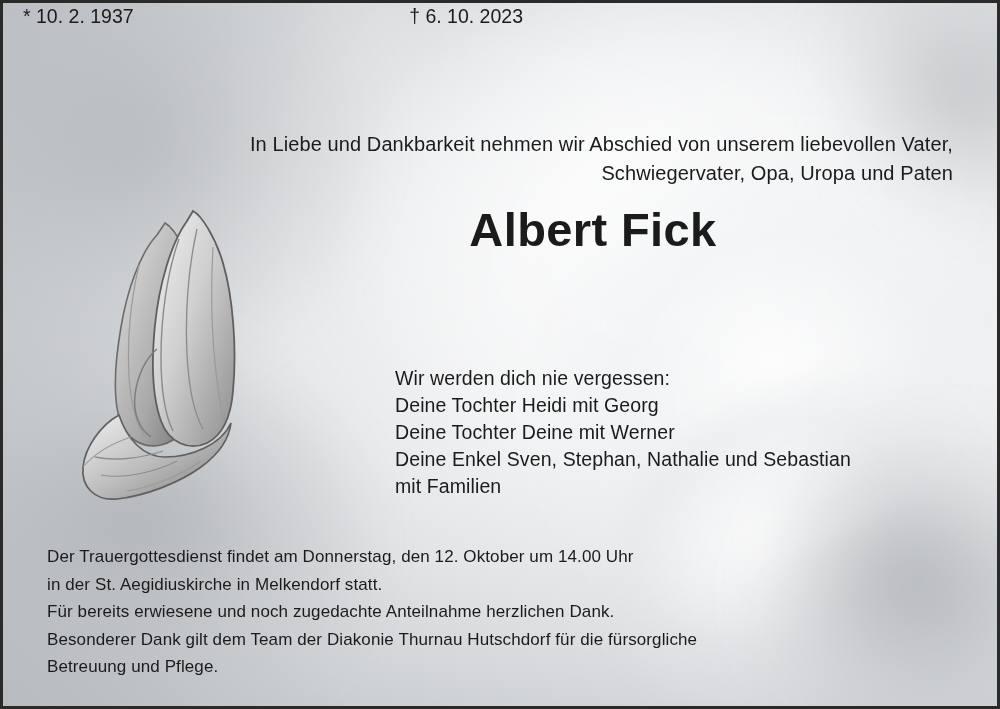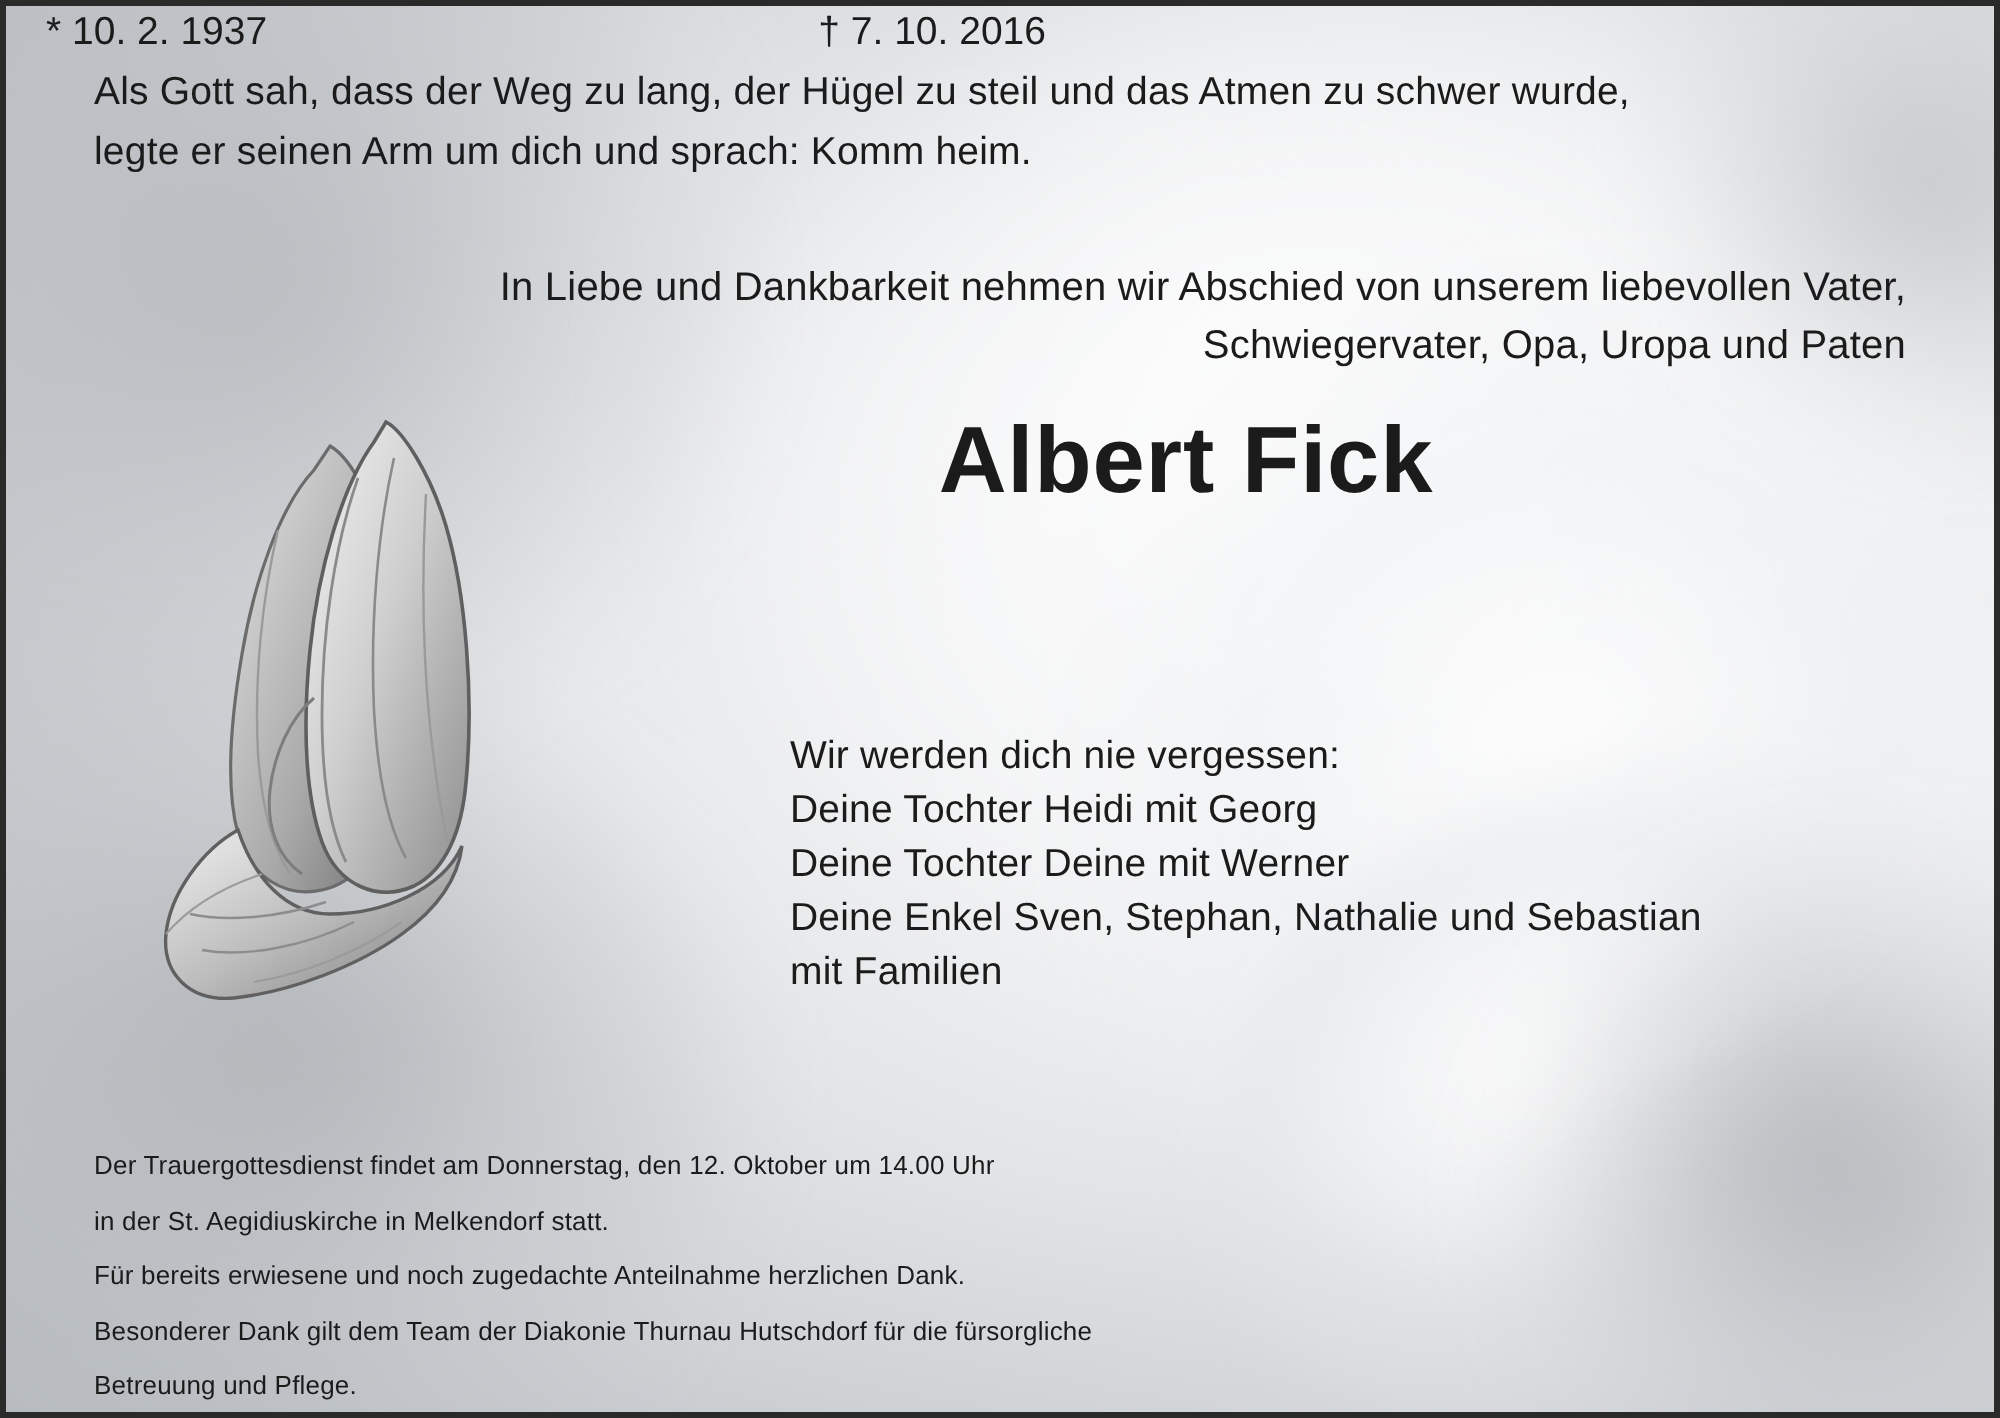--- a/index.html
+++ b/index.html
@@ -152,23 +152,23 @@
   #dates span { white-space: pre; margin-left: 20px; }
   #family {
     left: 392px;
     top: 362px;
     width: 560px;
     font-size: 19.5px;
     line-height: 27px;
   }
   #service {
     left: 44px;
-    top: 566px;
+    top: 540px;
     width: 900px;
-    font-size: 13px;
+    font-size: 17px;
     line-height: 27.5px;
   }
   
   #hands {
     position: absolute;
     left: 58px;
     top: 196px;
     width: 215px;
     height: 310px;
     z-index: 3;
@@ -232,28 +232,26 @@
       <path d="M58 216 C40 226 24 248 22 268 C20 288 34 302 56 300 C84 297 118 284 140 268
                C158 255 168 240 170 224 C160 246 130 258 104 258 C82 258 66 240 58 216 Z" fill="url(#cuff)" stroke="#606060" stroke-width="1.7"></path>
       <path d="M34 258 C52 262 78 260 102 252" fill="none" stroke="#8d8d8d" stroke-width="1.3"></path>
       <path d="M40 276 C62 280 92 274 116 262" fill="none" stroke="#8d8d8d" stroke-width="1.2"></path>
       <path d="M66 292 C92 288 120 276 140 262" fill="none" stroke="#9b9b9b" stroke-width="1.1"></path>
       <path d="M22 268 C34 254 52 244 70 238" fill="none" stroke="#9b9b9b" stroke-width="1.1"></path>
     </svg>
   </div>
 
   <div class="content">
-    <div class="txt" id="verse">Als Gott sah, dass der Weg zu lang, der Hügel zu steil und das Atmen zu schwer wurde,
-legte er seinen Arm um dich und sprach: Komm heim.</div>
     <div class="txt" id="intro">In Liebe und Dankbarkeit nehmen wir Abschied von unserem liebevollen Vater,
 Schwiegervater, Opa, Uropa und Paten</div>
     <div class="txt" id="name">Albert Fick</div>
     <div id="dates">
       <span>* 10. 2. 1937</span>
-      <span>† 7. 10. 2016</span>
+      <span>† 6. 10. 2023</span>
     </div>
     <div class="txt" id="family">Wir werden dich nie vergessen:
 Deine Tochter Heidi mit Georg
 Deine Tochter Deine mit Werner
 Deine Enkel Sven, Stephan, Nathalie und Sebastian
 mit Familien</div>
     <div class="txt" id="service">Der Trauergottesdienst findet am Donnerstag, den 12. Oktober um 14.00 Uhr
 in der St. Aegidiuskirche in Melkendorf statt.
 Für bereits erwiesene und noch zugedachte Anteilnahme herzlichen Dank.
 Besonderer Dank gilt dem Team der Diakonie Thurnau Hutschdorf für die fürsorgliche

